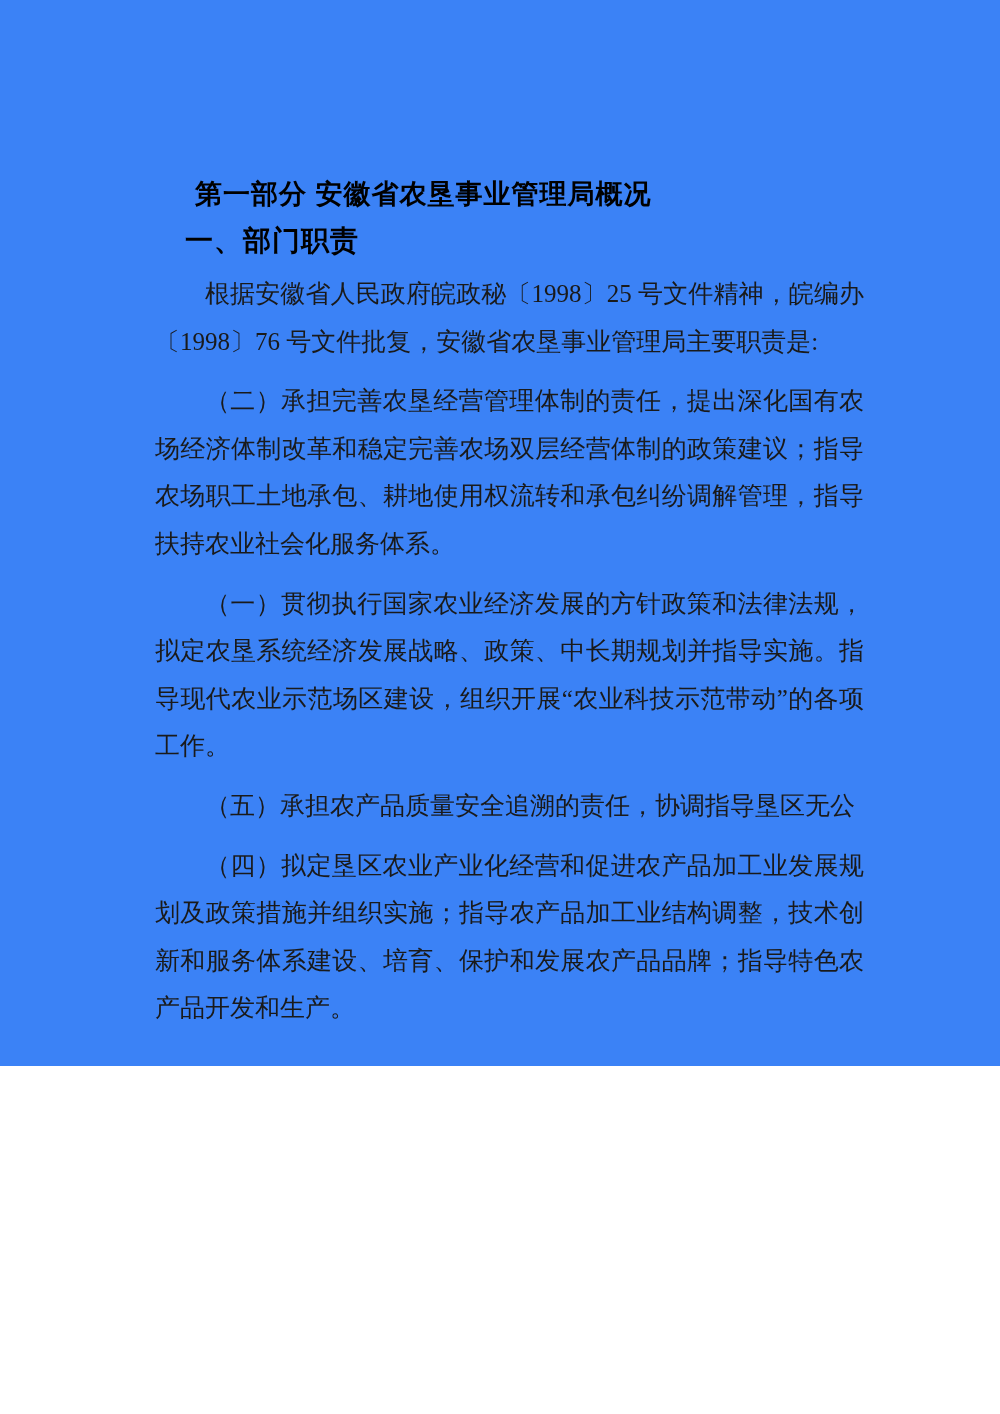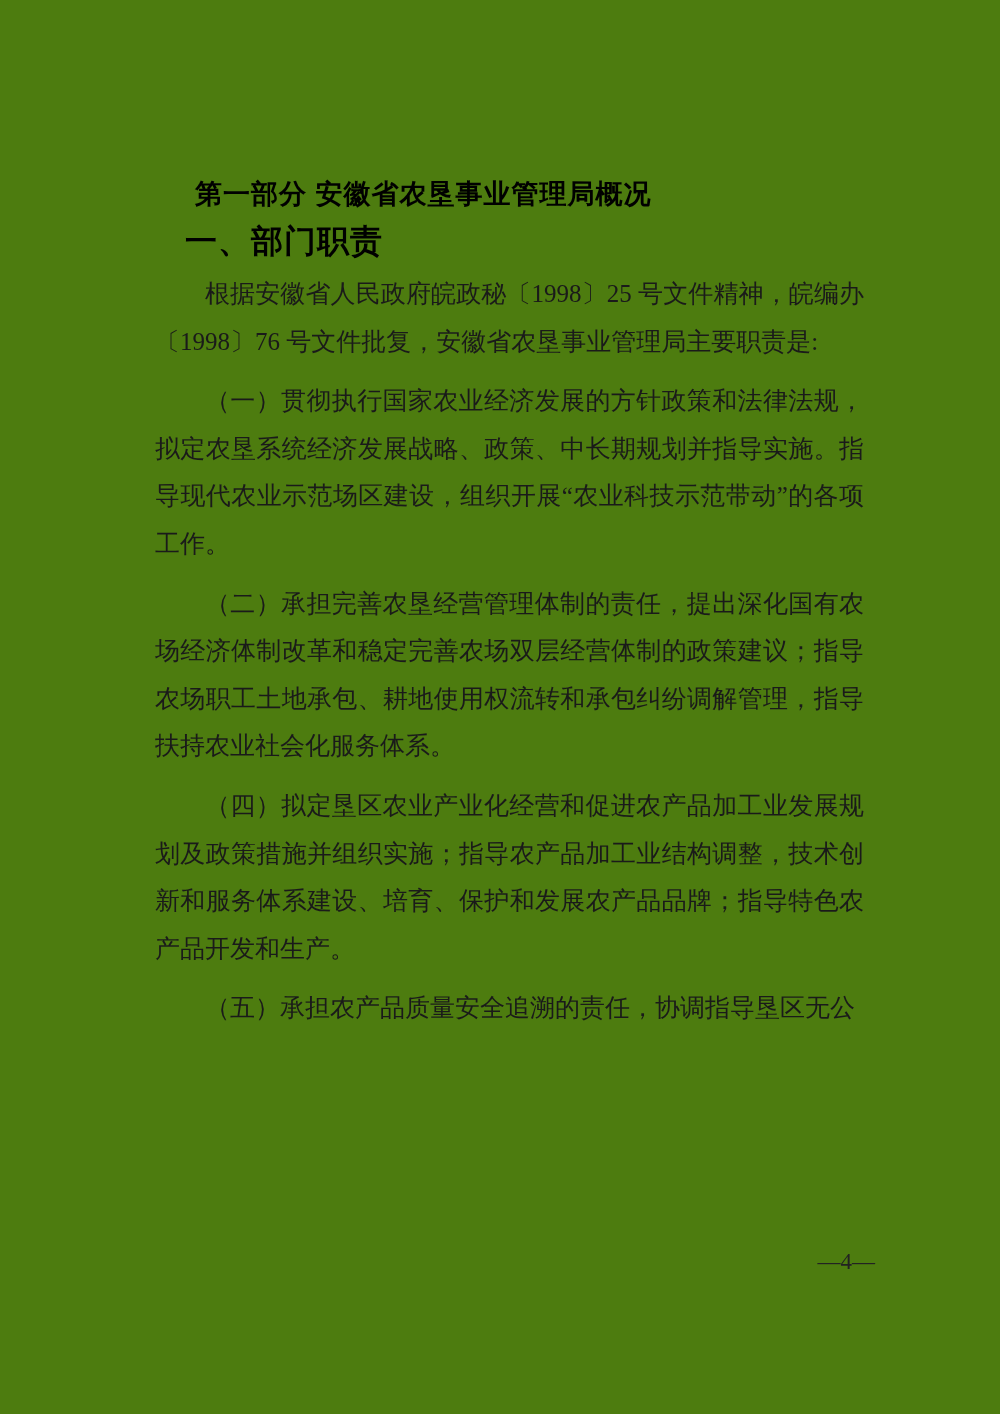--- a/index.html
+++ b/index.html
@@ -3,22 +3,22 @@
 <meta charset="utf-8">
 <style>
   html, body {
     margin: 0;
     padding: 0;
     background: #ffffff;
   }
   .page {
     position: relative;
     width: 1000px;
-    height: 1414px;
-    background: #4d7c0f;
+    height: 1066px;
+    background: #3b82f6;
     overflow: hidden;
     color: #111111;
   }
   .content {
     position: absolute;
     left: 143px;
     top: 178px;
     width: 733px;
   }
   .h1 {
@@ -28,21 +28,21 @@
     font-size: 27px;
     line-height: 32px;
     letter-spacing: 1px;
     color: #000000;
     white-space: nowrap;
   }
   .h2 {
     margin: 14px 0 10px 42px;
     font-family: "Liberation Sans", "DejaVu Sans", sans-serif;
     font-weight: bold;
-    font-size: 32px;
+    font-size: 28px;
     line-height: 34px;
     letter-spacing: 1px;
     color: #000000;
   }
   .body-text p {
     margin: 12px;
     font-family: "Liberation Serif", "DejaVu Serif", serif;
     font-size: 25px;
     line-height: 47.6px;
     text-align: justify;
@@ -63,20 +63,20 @@
 </style>
 </head>
 <body>
 
 <div class="page">
   <div class="content">
     <div class="h1">第一部分 安徽省农垦事业管理局概况</div>
     <div class="h2">一、部门职责</div>
     <div class="body-text">
       <p>根据安徽省人民政府皖政秘〔1998〕25 号文件精神，皖编办〔1998〕76 号文件批复，安徽省农垦事业管理局主要职责是:</p>
+      <p>（二）承担完善农垦经营管理体制的责任，提出深化国有农场经济体制改革和稳定完善农场双层经营体制的政策建议；指导农场职工土地承包、耕地使用权流转和承包纠纷调解管理，指导扶持农业社会化服务体系。</p>
       <p>（一）贯彻执行国家农业经济发展的方针政策和法律法规，拟定农垦系统经济发展战略、政策、中长期规划并指导实施。指导现代农业示范场区建设，组织开展“农业科技示范带动”的各项工作。</p>
-      <p>（二）承担完善农垦经营管理体制的责任，提出深化国有农场经济体制改革和稳定完善农场双层经营体制的政策建议；指导农场职工土地承包、耕地使用权流转和承包纠纷调解管理，指导扶持农业社会化服务体系。</p>
+      <p>（五）承担农产品质量安全追溯的责任，协调指导垦区无公</p>
       <p>（四）拟定垦区农业产业化经营和促进农产品加工业发展规划及政策措施并组织实施；指导农产品加工业结构调整，技术创新和服务体系建设、培育、保护和发展农产品品牌；指导特色农产品开发和生产。</p>
-      <p>（五）承担农产品质量安全追溯的责任，协调指导垦区无公</p>
     </div>
   </div>
   <div class="page-number">—4—</div>
 </div>
 
 </body></html>

